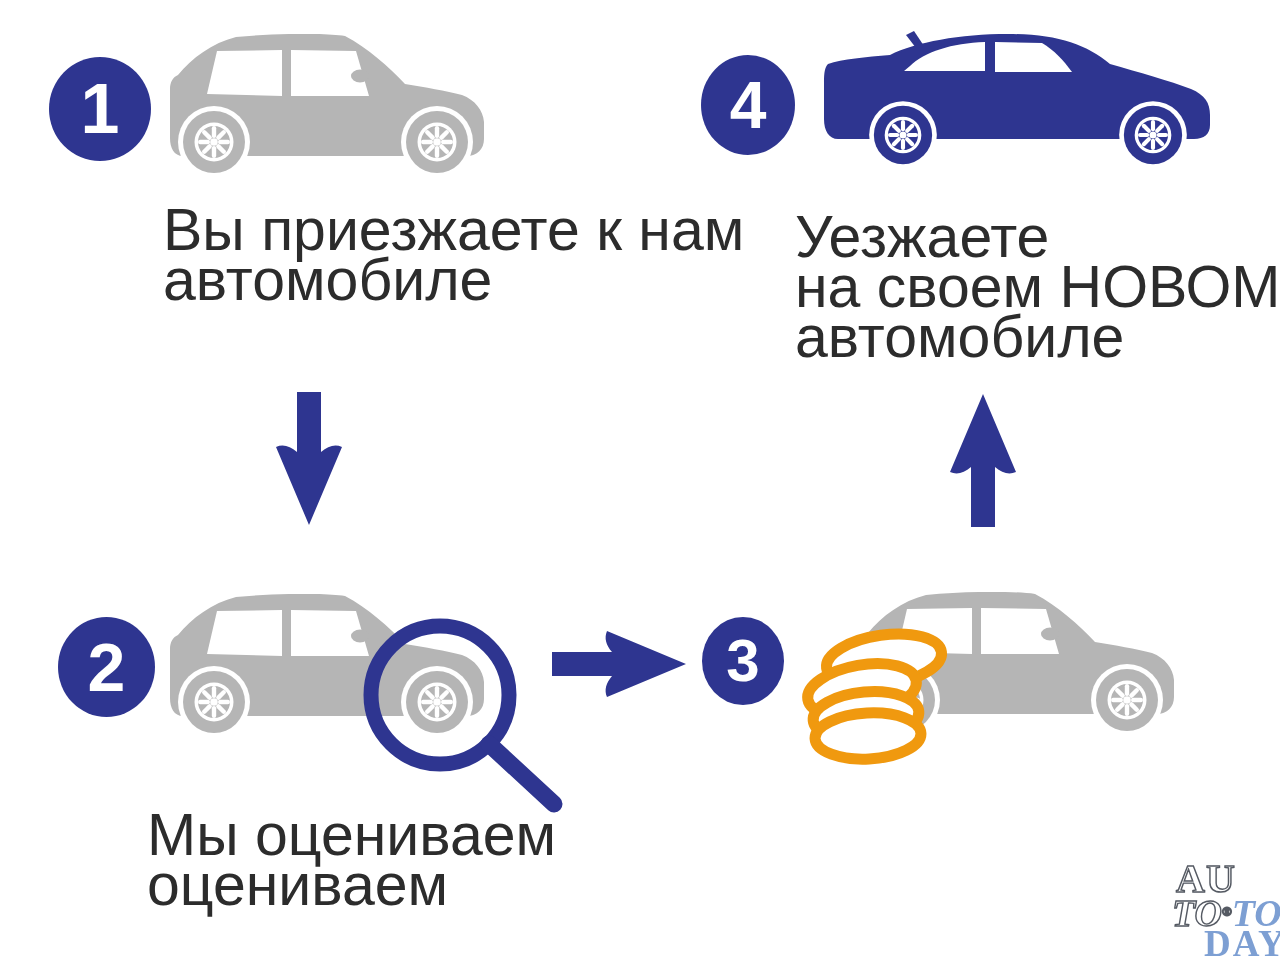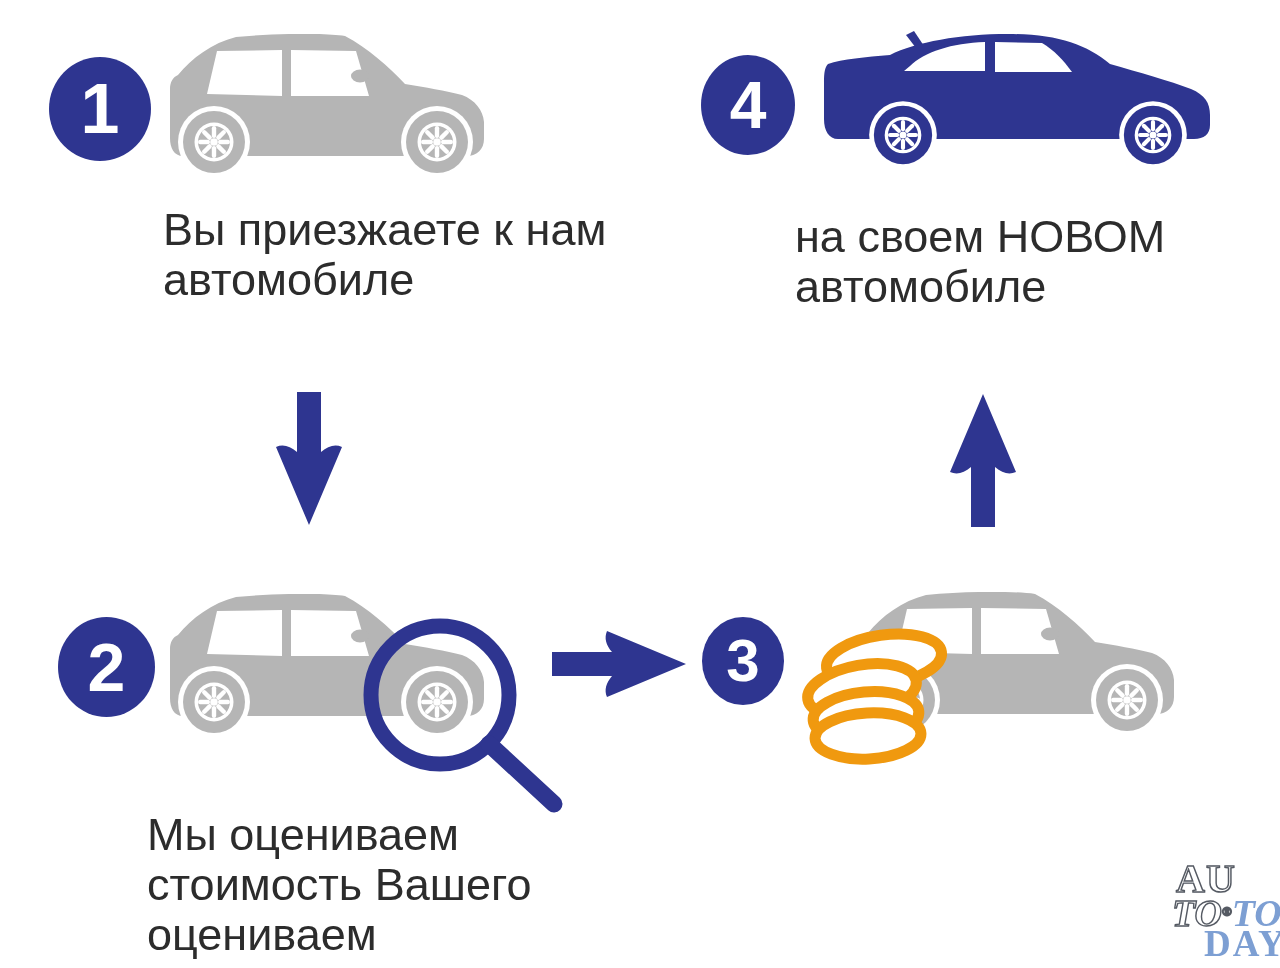--- a/index.html
+++ b/index.html
@@ -14,21 +14,21 @@
     position:relative;width:1280px;height:968px;background:#ffffff;overflow:hidden;
     font-family:"Liberation Sans", sans-serif;
   }
   .abs{position:absolute;}
   .badge{
     position:absolute;background:var(--blue);border-radius:50%;
     color:#ffffff;display:flex;align-items:center;justify-content:center;
     font-weight:bold;line-height:1;
   }
   .caption{
-    position:absolute;font-size:45px;line-height:50px;color:var(--ink);
+    position:absolute;font-size:59px;line-height:50px;color:var(--ink);
     white-space:nowrap;
   }
   .arrow path{fill:var(--blue);}
   .magnifier circle{fill:none;stroke:var(--blue);stroke-width:15;}
   .magnifier line{stroke:var(--blue);stroke-width:17;stroke-linecap:round;}
   .coins ellipse{fill:#ffffff;stroke:var(--orange);stroke-width:11;}
   .car{position:absolute;}
   .car.gray{color:var(--gray);}
   .car.blue{color:var(--blue);}
   .watermark{position:absolute;left:0;top:0;width:1028px;height:968px;pointer-events:none;z-index:30;}
@@ -108,21 +108,20 @@
   </div>
   <svg class="car gray" width="320" height="142" viewBox="0 0 320 142" style="left:166px;top:594px">
       <use href="#g-hatch"></use>
     </svg>
   <svg class="abs magnifier" width="210" height="200" viewBox="0 0 210 200" style="left:362px;top:617px">
     <circle cx="78" cy="78" r="69"></circle>
     <line x1="127" y1="127" x2="192" y2="187"></line>
   </svg>
   <div class="caption" style="left:147px;top:810px">
     <div>Мы оцениваем</div>
-    <div>стоимость Вашего</div>
     <div>оцениваем</div>
   </div>
 
   <svg class="abs arrow" width="136" height="70" viewBox="0 0 136 70" style="left:552px;top:629px">
     <path d="M0,23 L60,23 C54,16 52,9 55,2 L134,35 L55,68 C52,61 54,54 60,47 L0,47 Z"></path>
   </svg>
 
   <div class="badge" style="left:702px;top:617px;width:82px;height:88px;font-size:60px">
     <span>3</span>
   </div>
@@ -140,20 +139,21 @@
     <path d="M23,134 L23,74 C16,80 9,82 2,79 L35,1 L68,79 C61,82 54,80 47,74 L47,134 Z"></path>
   </svg>
 
   <div class="badge" style="left:701px;top:55px;width:94px;height:100px;font-size:66px">
     <span>4</span>
   </div>
   <svg class="car blue" width="396" height="140" viewBox="0 0 396 140" style="left:818px;top:30px">
       <use href="#g-sedan"></use>
     </svg>
   <div class="caption" style="left:795px;top:212px">
+    <div>Уезжаете</div>
     <div>на своем НОВОМ</div>
     <div>автомобиле</div>
   </div>
 
   <div class="watermark">
     <div class="wm-row wm-au wm-white">AU</div>
     <div class="wm-row wm-mid">
       <span class="wm-white">TO</span><span class="wm-reg wm-white">®</span><span class="wm-to-blue">TO</span>
     </div>
     <div class="wm-row wm-day">DAY</div>

